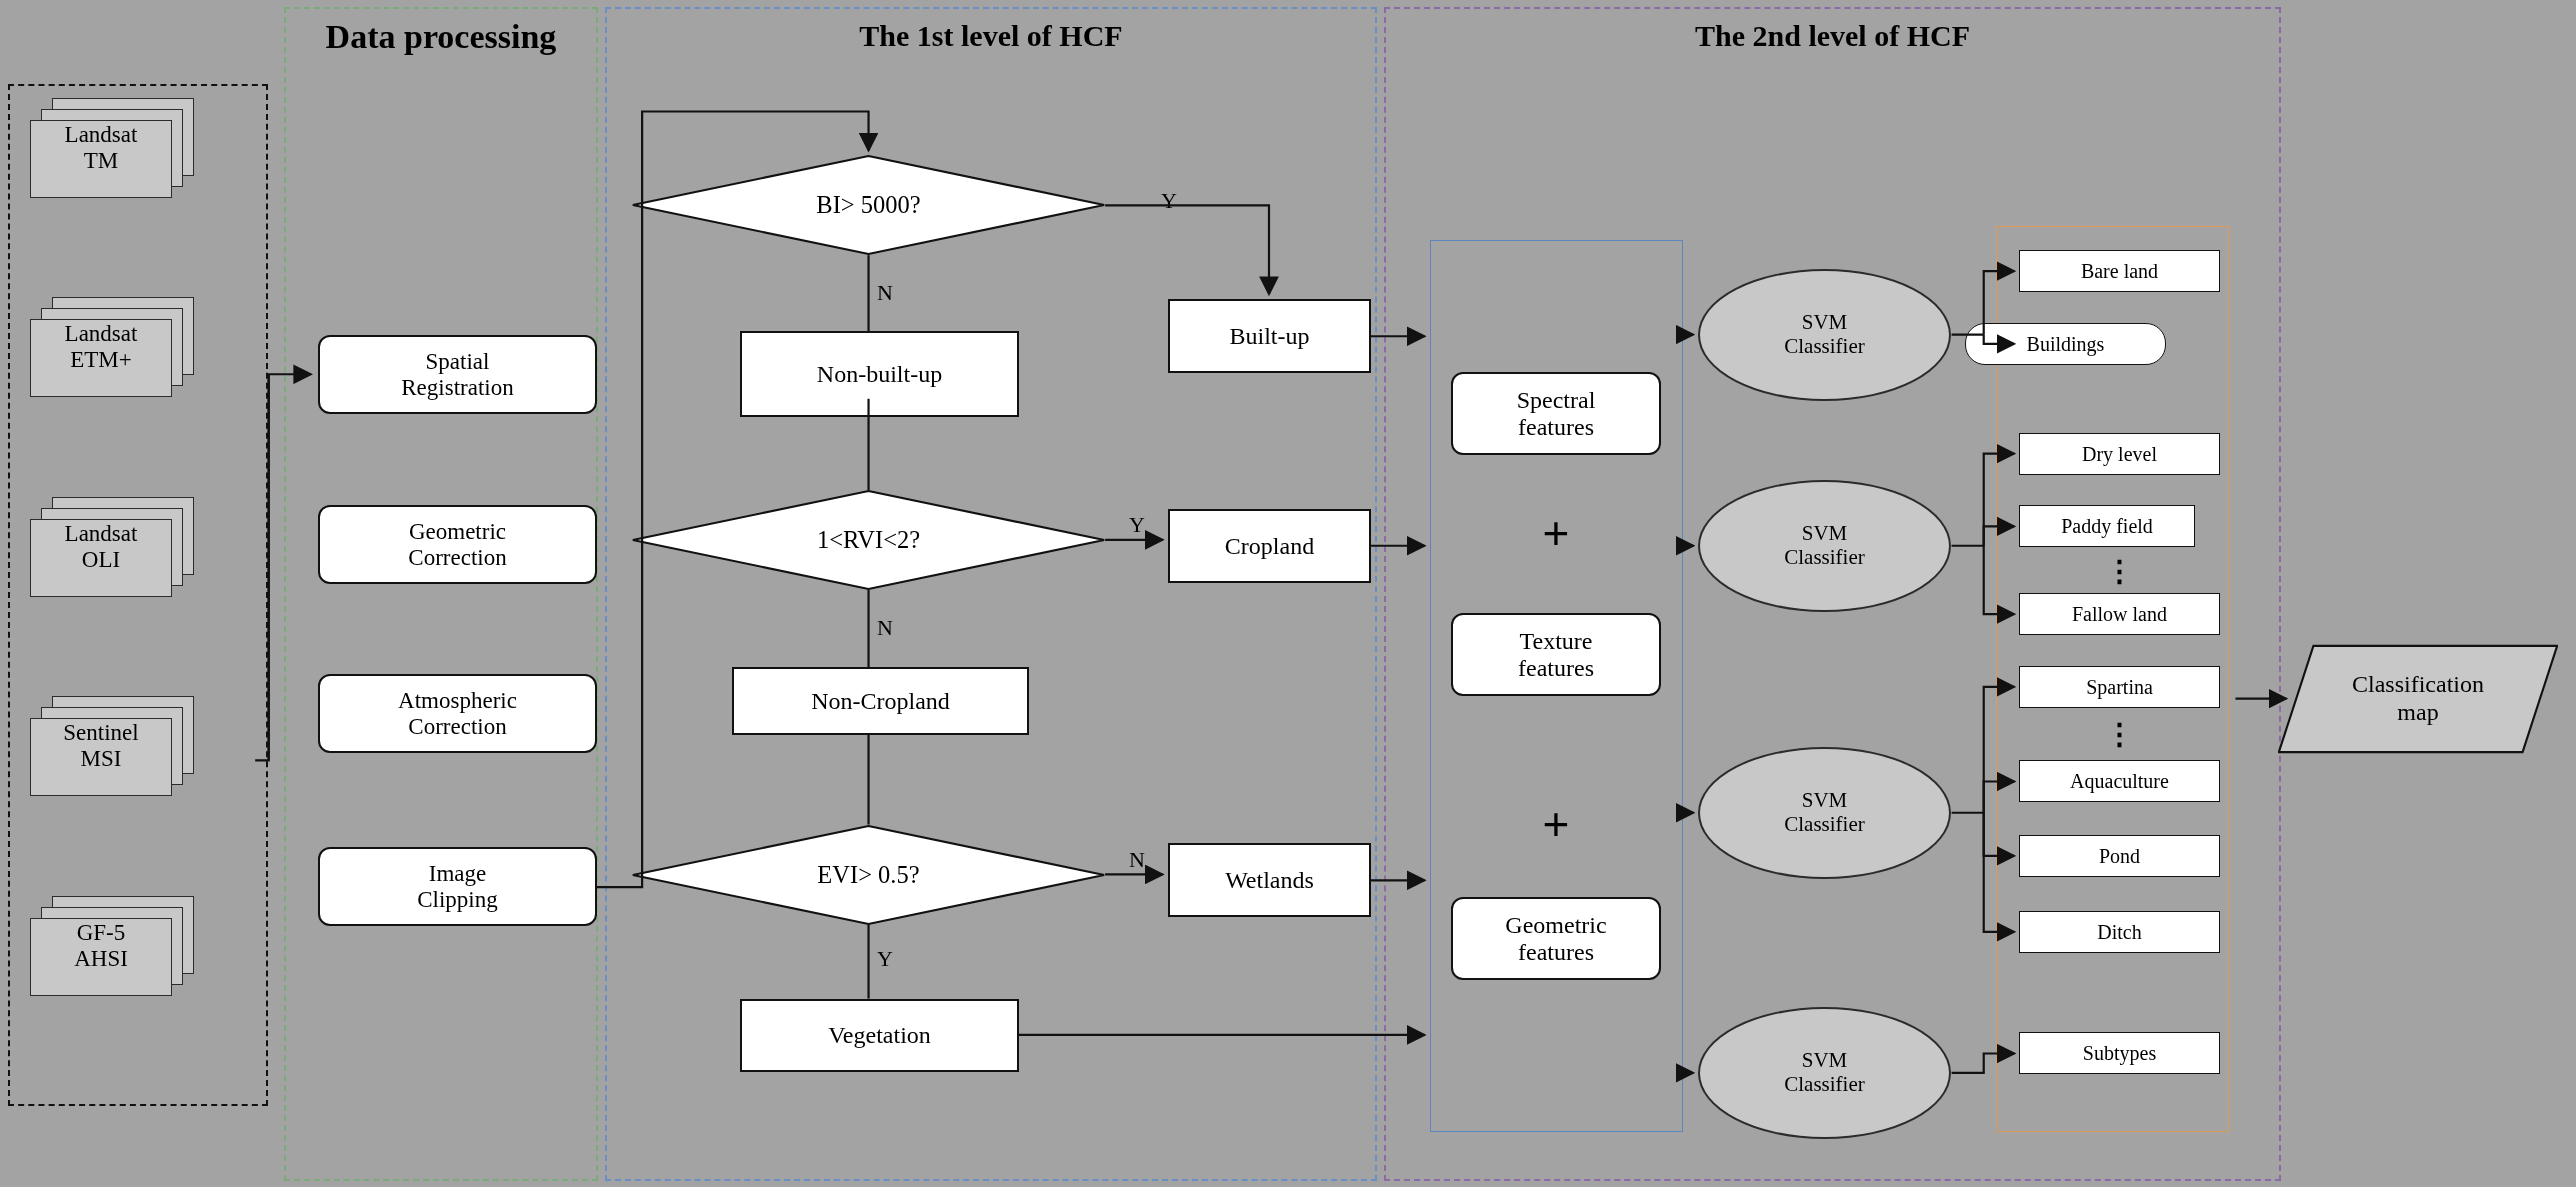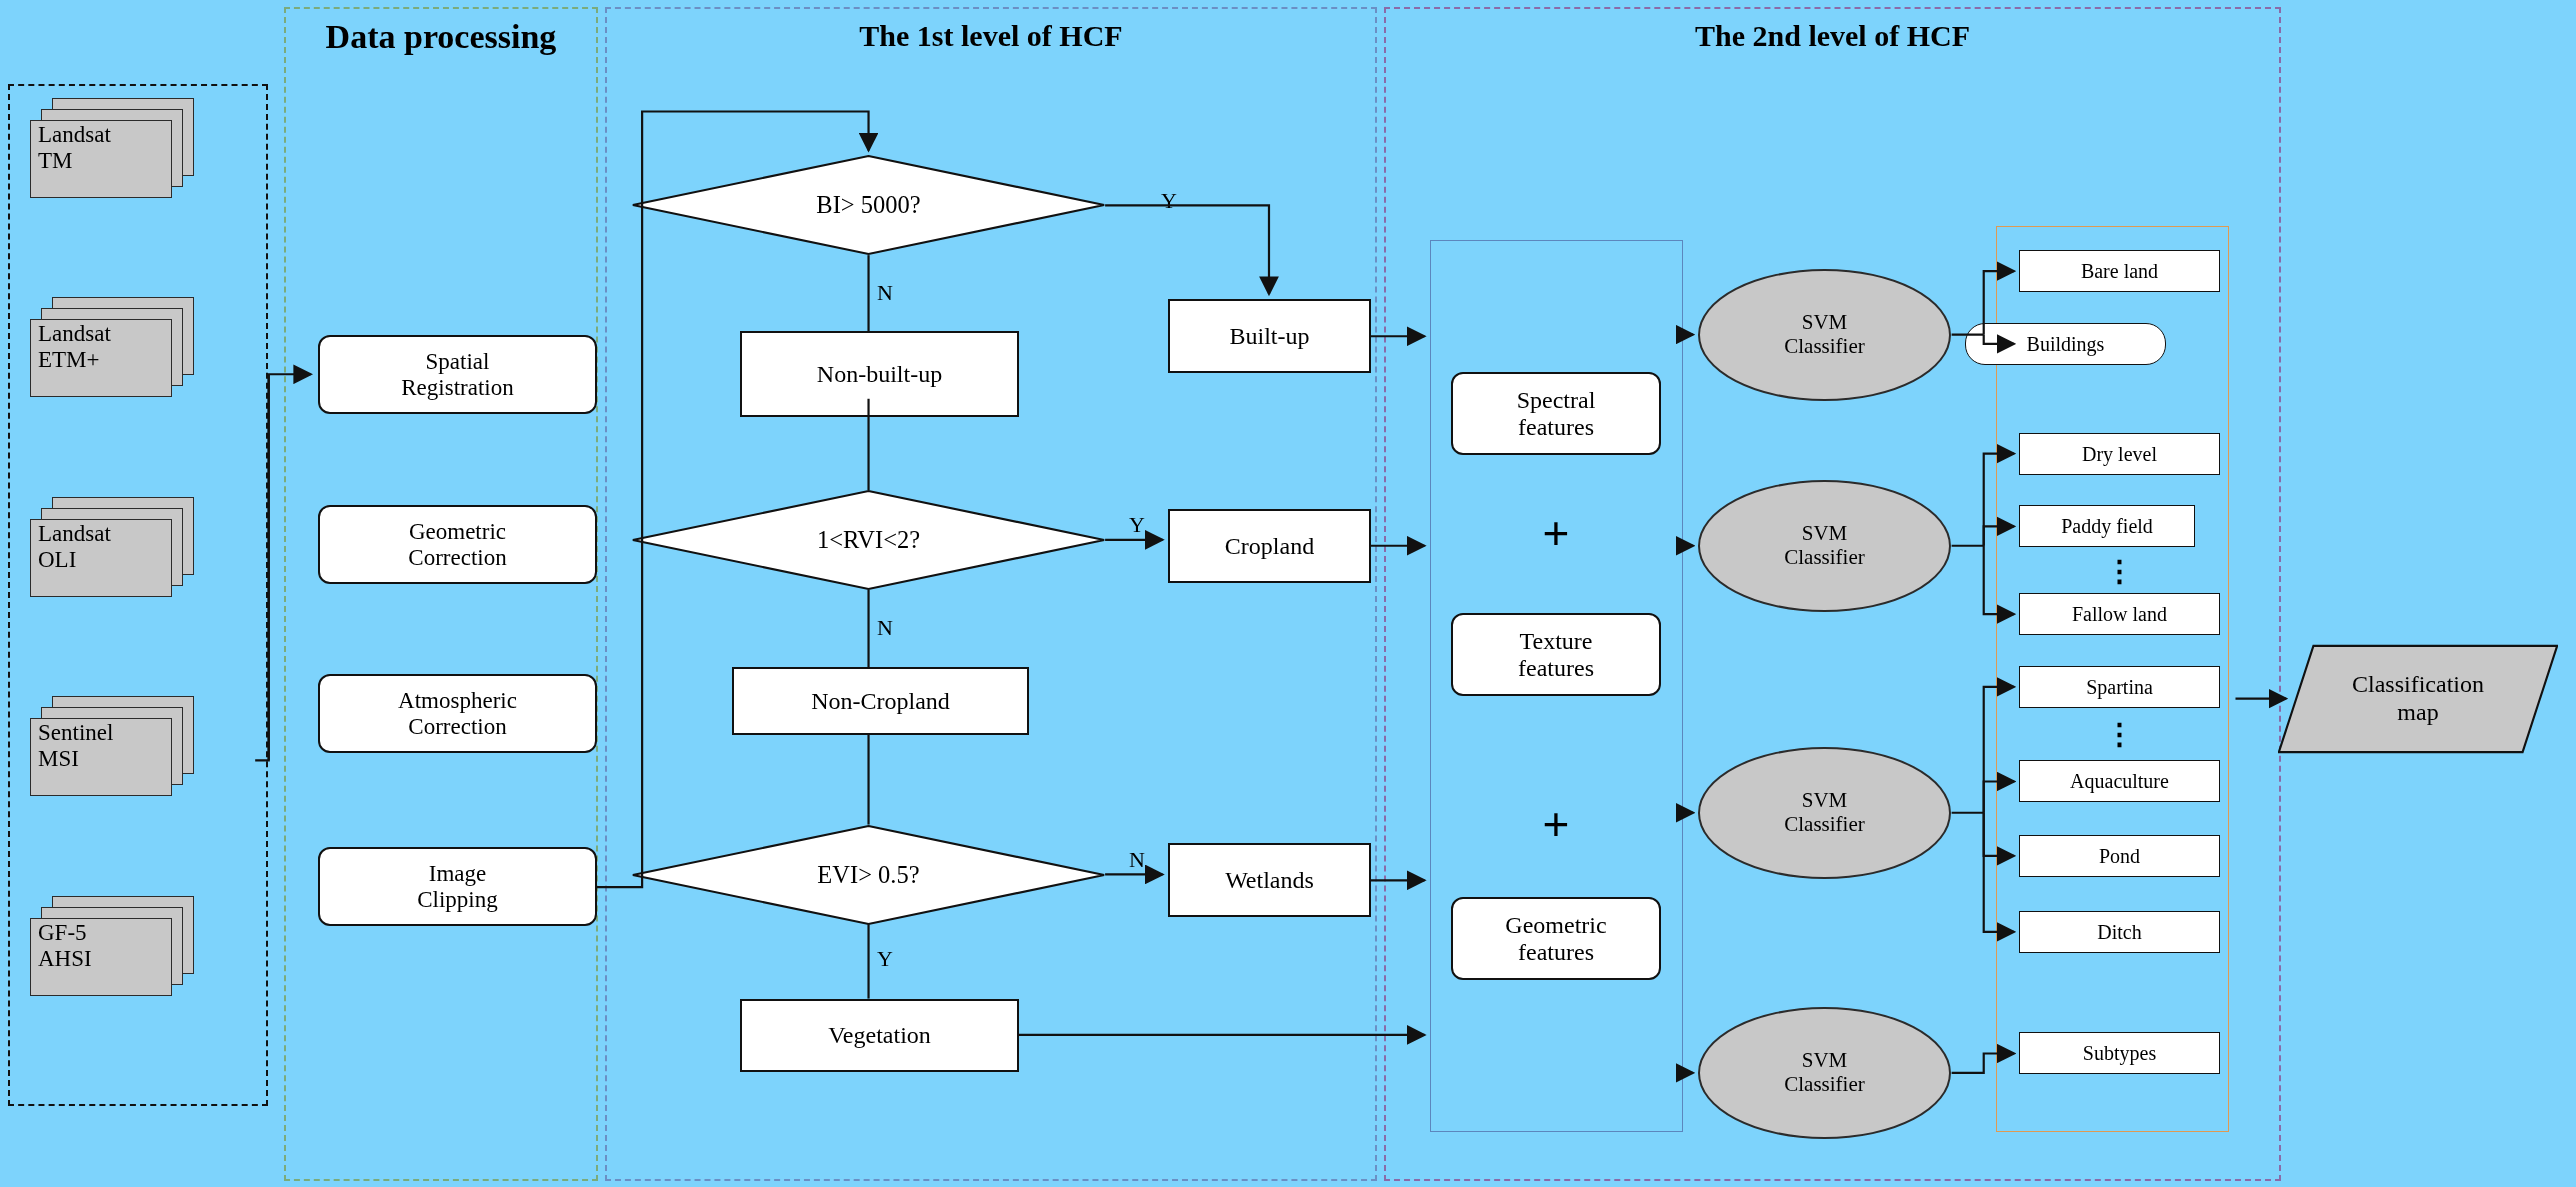--- a/index.html
+++ b/index.html
@@ -1,38 +1,38 @@
 <!DOCTYPE html>
 <html style="font-size:13.5px"><head>
 <meta charset="utf-8">
 <style>
   html,body{margin:0;padding:0;background:#fff;}
   body{font-family:"Liberation Serif", serif;}
-  #stage{position:relative;width:2576px;height:1187px;background:#7dd3fc;overflow:hidden;}
+  #stage{position:relative;width:2576px;height:1187px;background:#a3a3a3;overflow:hidden;}
 
   
   .panel{position:absolute;box-sizing:border-box;}
   .panel.green{border:2.5px dashed #7bab7b;}
   .panel.blue{border:2.5px dashed #6b8fc4;}
   .panel.purple{border:2.5px dashed #8a6ba8;}
 
   .panel-title{position:absolute;text-align:center;font-weight:bold;color:#000;
     font-family:"Liberation Serif", serif;}
 
   
   .src-frame{position:absolute;box-sizing:border-box;border:2.5px dashed #111;}
   .stack{position:absolute;}
   .stack .sheet{position:absolute;background:#c8c8c8;border:1.7px solid #2b2b2b;box-sizing:border-box;}
   .stack .sheet.s3{left:22px;top:0;width:142px;height:78px;}
   .stack .sheet.s2{left:11px;top:11px;width:142px;height:78px;}
   .stack .sheet.s1{left:0;top:22px;width:142px;height:78px;
      border-radius:0 0 0 0;}
   .stack .lbl{position:absolute;left:0;top:22px;width:142px;height:56px;
-     display:flex;flex-direction:column;align-items:flex-start;justify-content:center;
-     font-size:23px;line-height:1.12;color:#000;text-align:center;margin-left:8px;}
+     display:flex;flex-direction:column;align-items:center;justify-content:center;
+     font-size:23px;line-height:1.12;color:#000;text-align:center;}
 
   
   .rbox{position:absolute;box-sizing:border-box;border:2.1px solid #111;border-radius:12px;
      background:#fff;display:flex;flex-direction:column;align-items:center;justify-content:center;
      text-align:center;font-size:23px;line-height:1.12;color:#000;}
 
   
   .rect{position:absolute;box-sizing:border-box;border:2.1px solid #111;background:#fff;
      display:flex;align-items:center;justify-content:center;text-align:center;
      font-size:24px;color:#000;}

